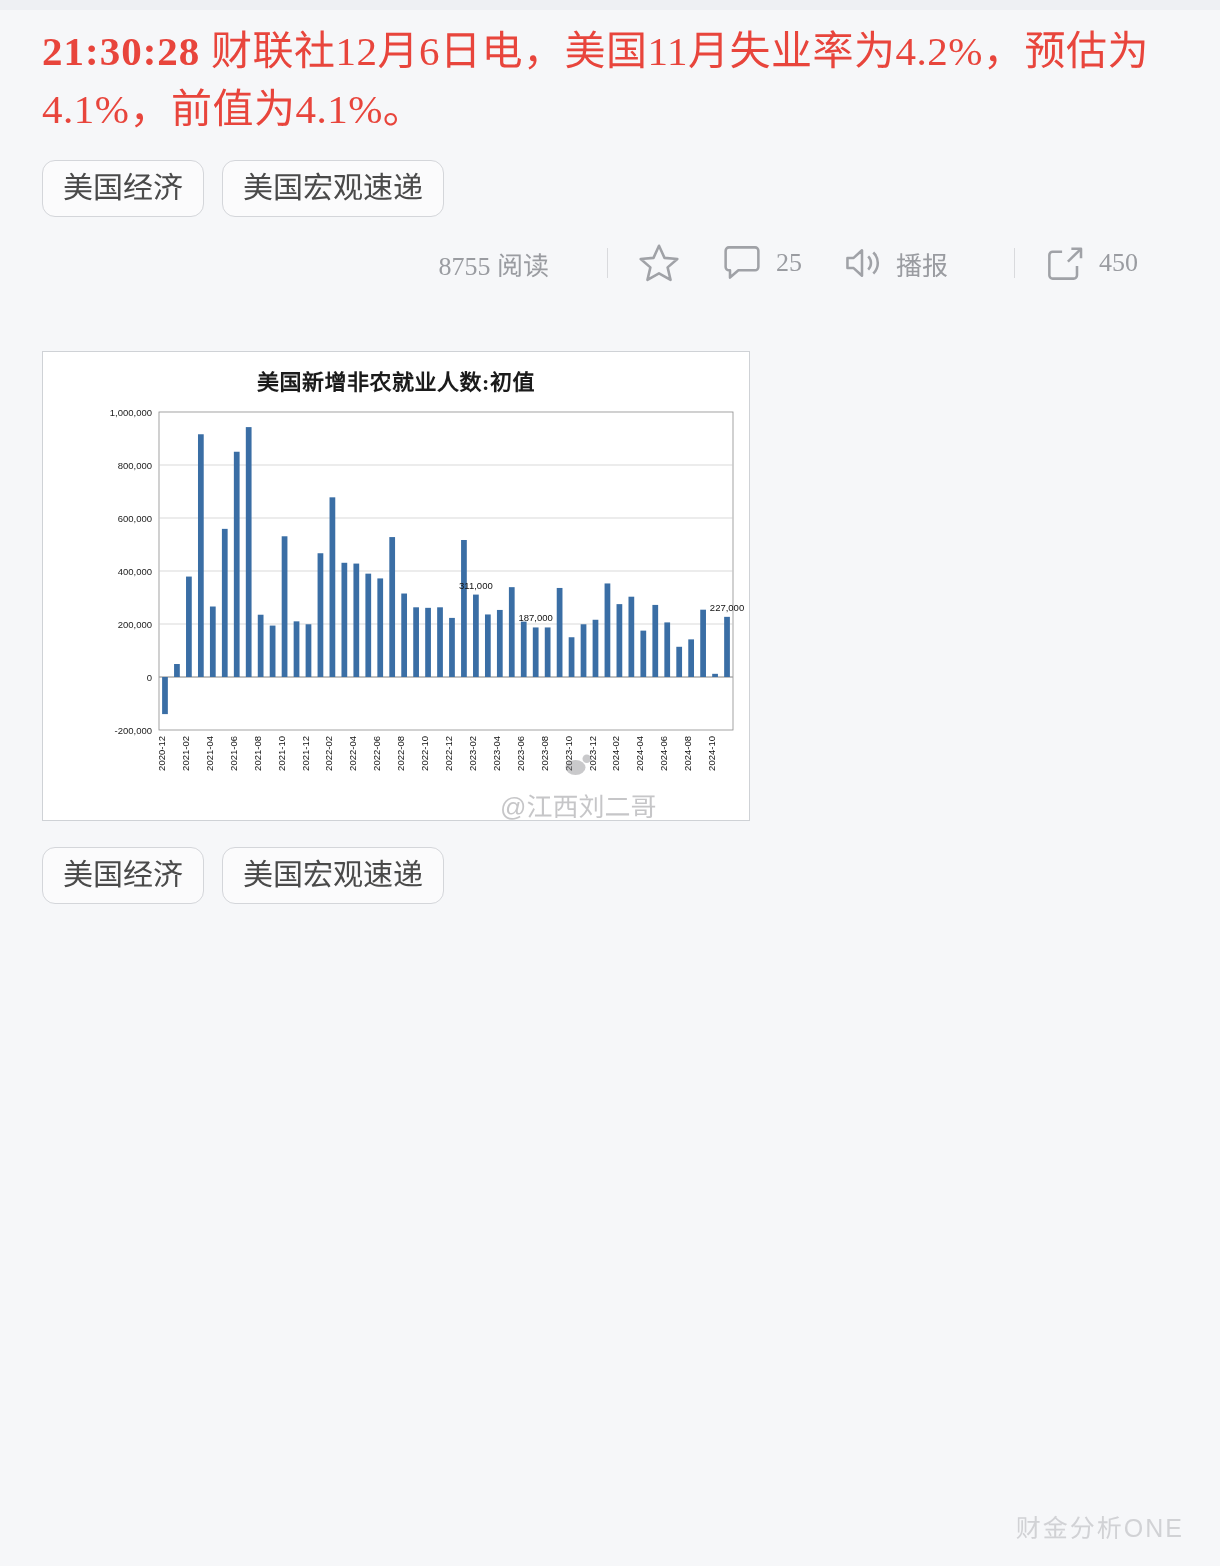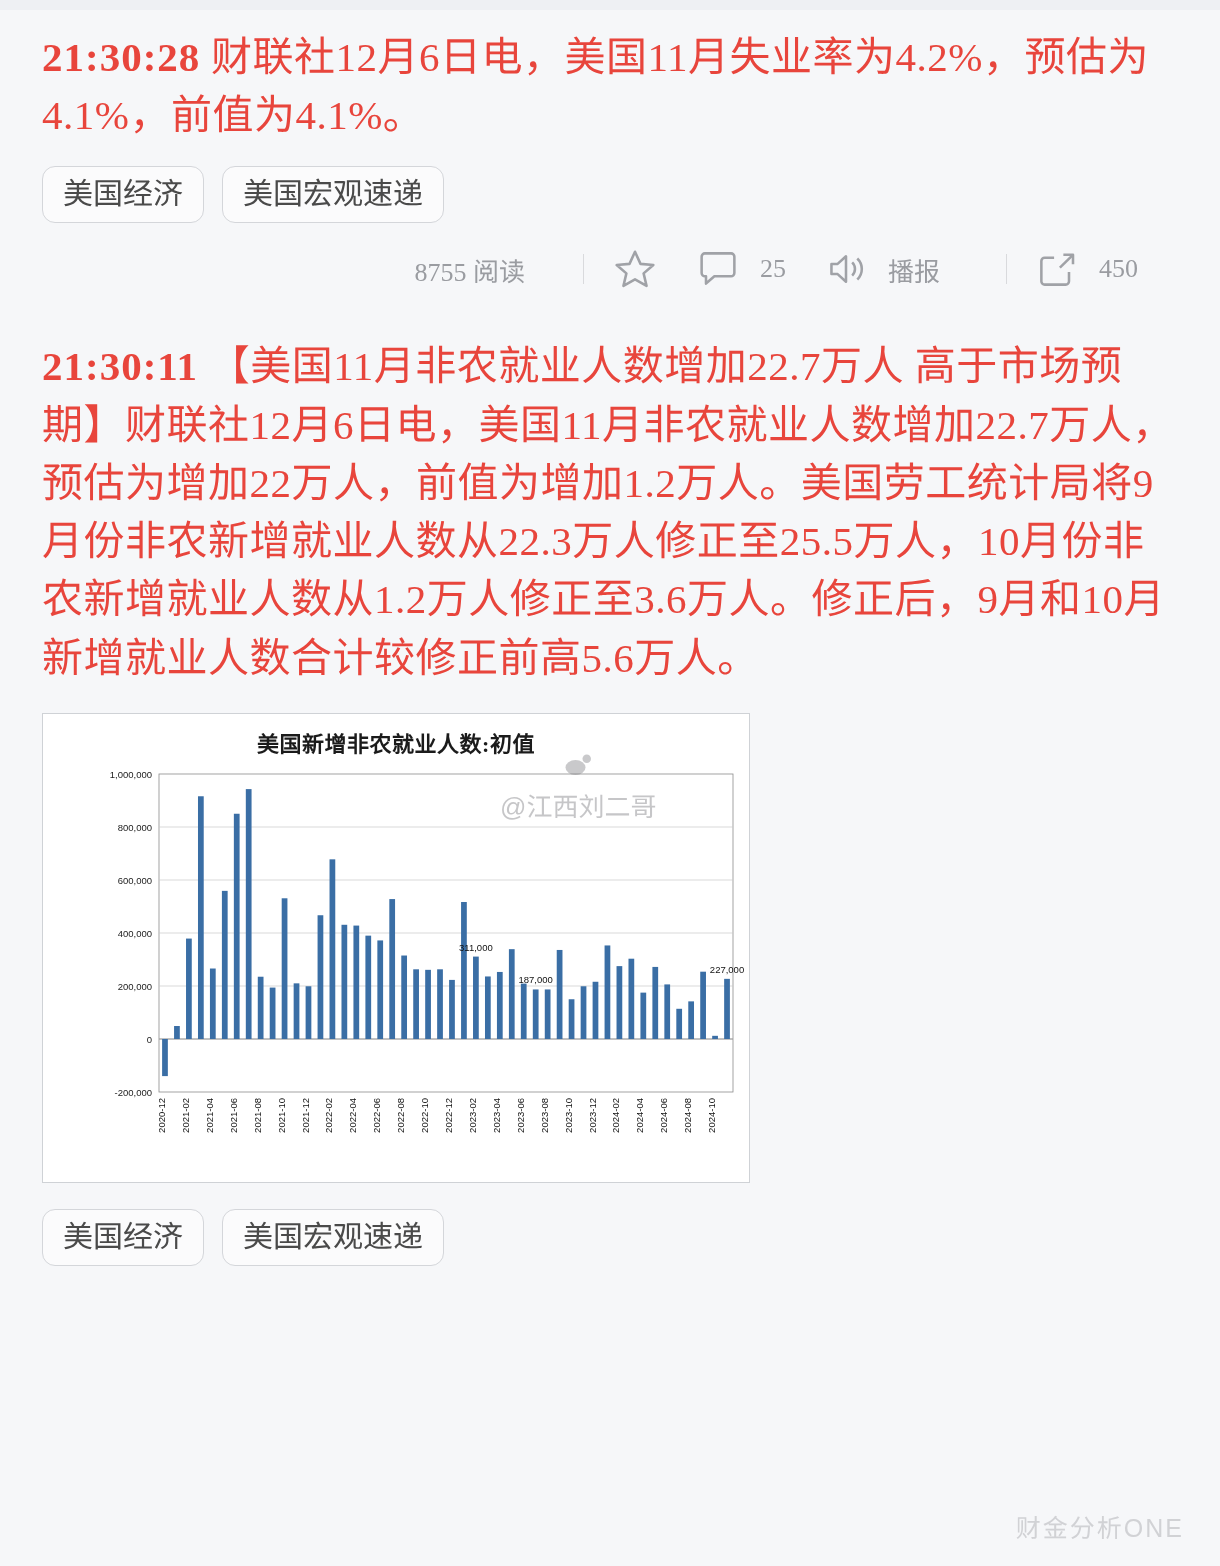--- a/index.html
+++ b/index.html
@@ -15,21 +15,21 @@
     font-family: "Liberation Serif", "DejaVu Serif", serif;
     overflow: hidden;
   }
   .feed {
     position: relative;
     width: 1220px;
     padding: 0 42px;
   }
   .news-item {
     position: relative;
-    padding-top: 28px;
+    padding-top: 22px;
   }
   .news-text {
     color: #e8453c;
     font-size: 41px;
     line-height: 1.42;
     font-weight: 500;
     letter-spacing: 0.5px;
     margin: 0;
     word-break: break-all;
   }
@@ -66,21 +66,21 @@
   .meta-sep {
     display: inline-block;
     width: 1px;
     height: 30px;
     background: #d9dadd;
     margin: 0 28px;
   }
   .meta-group {
     display: flex;
     align-items: center;
-    gap: 20px;
+    gap: 12px;
     margin-right: 38px;
   }
   .meta-group:last-child { margin-right: 0; }
   .icon { display: inline-block; line-height: 0; }
   .divider-gap { height: 18px; }
   .chart-card {
     margin-top: 26px;
     width: 708px;
     height: 470px;
     background: #ffffff;
@@ -205,21 +205,20 @@
           </svg>
         </span>
         <span>450</span>
       </span>
     </div>
   </div>
 
   <div class="divider-gap"></div>
 
   <div class="news-item">
-    <p class="news-text"><span class="news-time">21:30:11</span> <span>【美国11月非农就业人数增加22.7万人 高于市场预期】财联社12月6日电，美国11月非农就业人数增加22.7万人，预估为增加22万人，前值为增加1.2万人。美国劳工统计局将9月份非农新增就业人数从22.3万人修正至25.5万人，10月份非农新增就业人数从1.2万人修正至3.6万人。修正后，9月和10月新增就业人数合计较修正前高5.6万人。</span></p>
 
     <div class="chart-card">
       <div class="chart-title">美国新增非农就业人数:初值</div>
       <div class="watermark-big">财联社</div>
       <div class="plot-wrap">
         <svg id="chart-svg" width="708" height="470" viewBox="0 0 708 470">
             <rect x="116" y="60" width="574" height="318" fill="#ffffff" stroke="#8c8c8c" stroke-width="0.8"></rect>
             <text x="109" y="64" text-anchor="end" font-size="9.5" fill="#222">1,000,000</text>
             <line x1="116" y1="113" x2="690" y2="113" stroke="#c9c9c9" stroke-width="0.7"></line>
             <text x="109" y="117" text-anchor="end" font-size="9.5" fill="#222">800,000</text>

